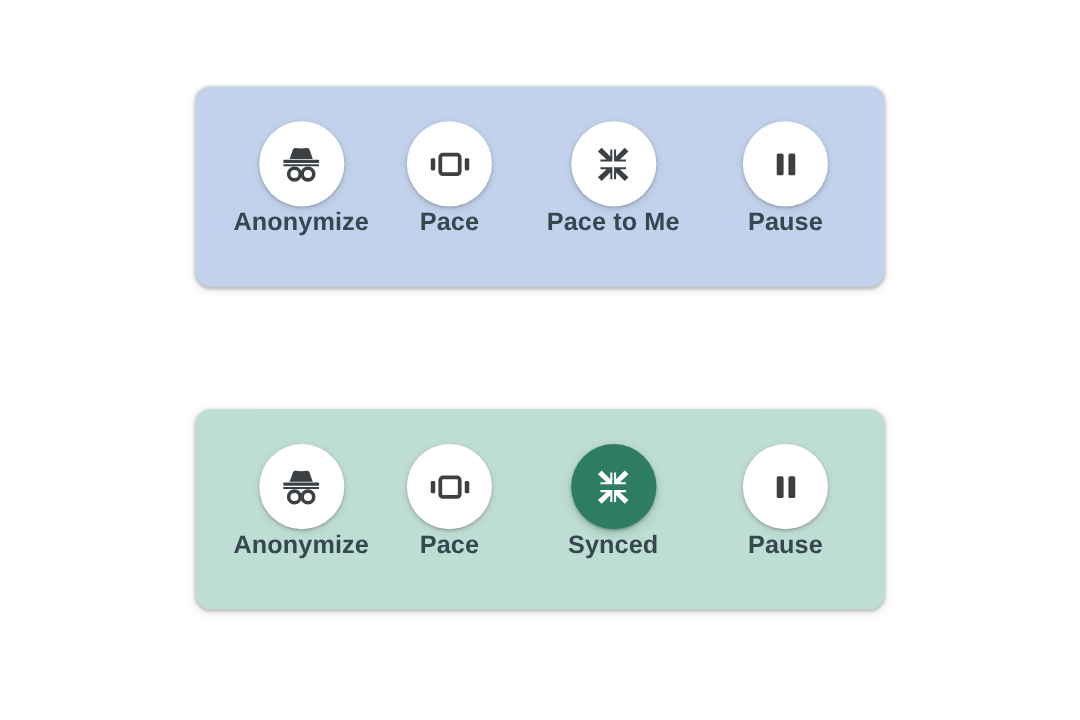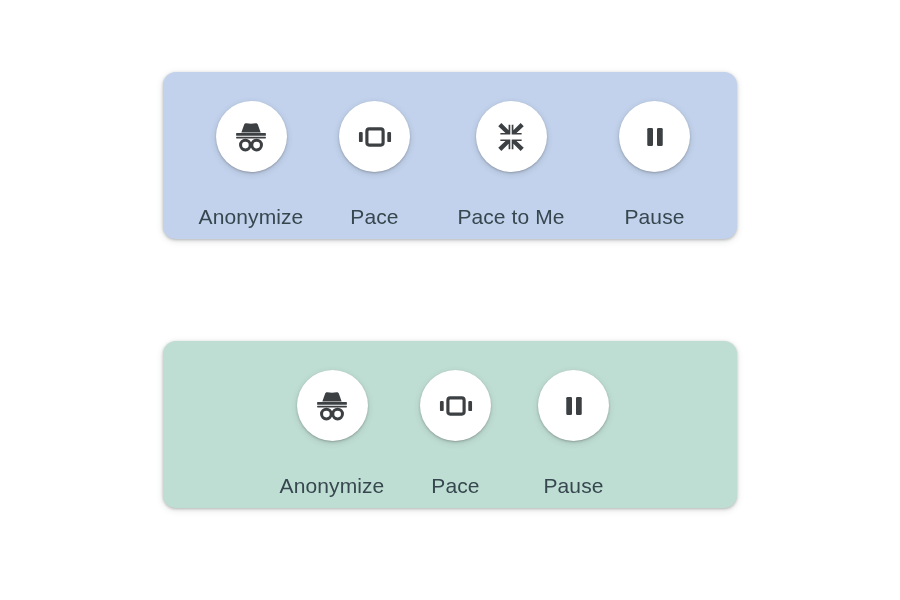--- a/index.html
+++ b/index.html
@@ -80,28 +80,28 @@
     box-shadow: 0 1px 2px rgba(36, 80, 64, 0.40),
                 0 3px 8px rgba(36, 80, 64, 0.28);
   }
 
   .action-fab svg { display: block; }
   .action-fab .glyph-fill { fill: #3C4043; }
   .action-fab .glyph-stroke { stroke: #3C4043; }
   .action-fab.is-active .glyph-fill { fill: #ffffff; }
 
   .action-label {
-    margin-top: 32px;
+    margin-top: 1px;
     font-size: 21px;
     line-height: 25px;
     color: #37474F;
     letter-spacing: 0.1px;
     white-space: nowrap;
     text-align: center;
-    font-weight: 400;
+    font-weight: 700;
   }
 </style>
 </head>
 <body style="background: rgb(255, 255, 255);">
 
 <div class="stage">
 
   <div class="panel panel--primary" style="background: rgb(194, 210, 236);">
     <div class="actions">
 
@@ -192,20 +192,33 @@
             <svg width="36" height="36" viewBox="0 0 24 24" aria-hidden="true">
               <rect class="glyph-fill" x="1.3" y="8.6" width="2.5" height="6.8" rx="0.8"></rect>
               <rect class="glyph-fill" x="20.2" y="8.6" width="2.5" height="6.8" rx="0.8"></rect>
               <rect class="glyph-stroke" x="6.6" y="6.6" width="10.8" height="10.8" rx="1.5" fill="none" stroke-width="2.1"></rect>
             </svg>
           </span>
         </div>
         <div class="action-label" style="color: rgb(55, 71, 79);">Pace</div>
       </div>
 
+      <div class="action" style="width:162px;">
+        <div class="action-fab is-active" style="background: rgb(46, 125, 98);">
+          <span class="icon">
+            <svg width="34" height="34" viewBox="0 0 24 24" aria-hidden="true">
+              <path class="glyph-fill" d="M3.0 4.4 L5.2 2.2 L10.3 7.3 L10.3 3.3 L11.5 3.3 L11.5 10.3 L4.5 10.3 L4.5 9.1 L8.1 9.1 Z"></path>
+              <path class="glyph-fill" d="M21.0 4.4 L18.8 2.2 L13.7 7.3 L13.7 3.3 L12.5 3.3 L12.5 10.3 L19.5 10.3 L19.5 9.1 L15.9 9.1 Z"></path>
+              <path class="glyph-fill" d="M3.0 19.6 L5.2 21.8 L10.3 16.7 L10.3 20.7 L11.5 20.7 L11.5 13.7 L4.5 13.7 L4.5 14.9 L8.1 14.9 Z"></path>
+              <path class="glyph-fill" d="M21.0 19.6 L18.8 21.8 L13.7 16.7 L13.7 20.7 L12.5 20.7 L12.5 13.7 L19.5 13.7 L19.5 14.9 L15.9 14.9 Z"></path>
+            </svg>
+          </span>
+        </div>
+        <div class="action-label" style="color: rgb(55, 71, 79);">Synced</div>
+      </div>
 
       <div class="action" style="width:125px;">
         <div class="action-fab" style="background: rgb(255, 255, 255);">
           <span class="icon">
             <svg width="32" height="32" viewBox="0 0 24 24" aria-hidden="true">
               <rect class="glyph-fill" x="6.2" y="5.2" width="4.3" height="13.6" rx="1.0"></rect>
               <rect class="glyph-fill" x="13.5" y="5.2" width="4.3" height="13.6" rx="1.0"></rect>
             </svg>
           </span>
         </div>

